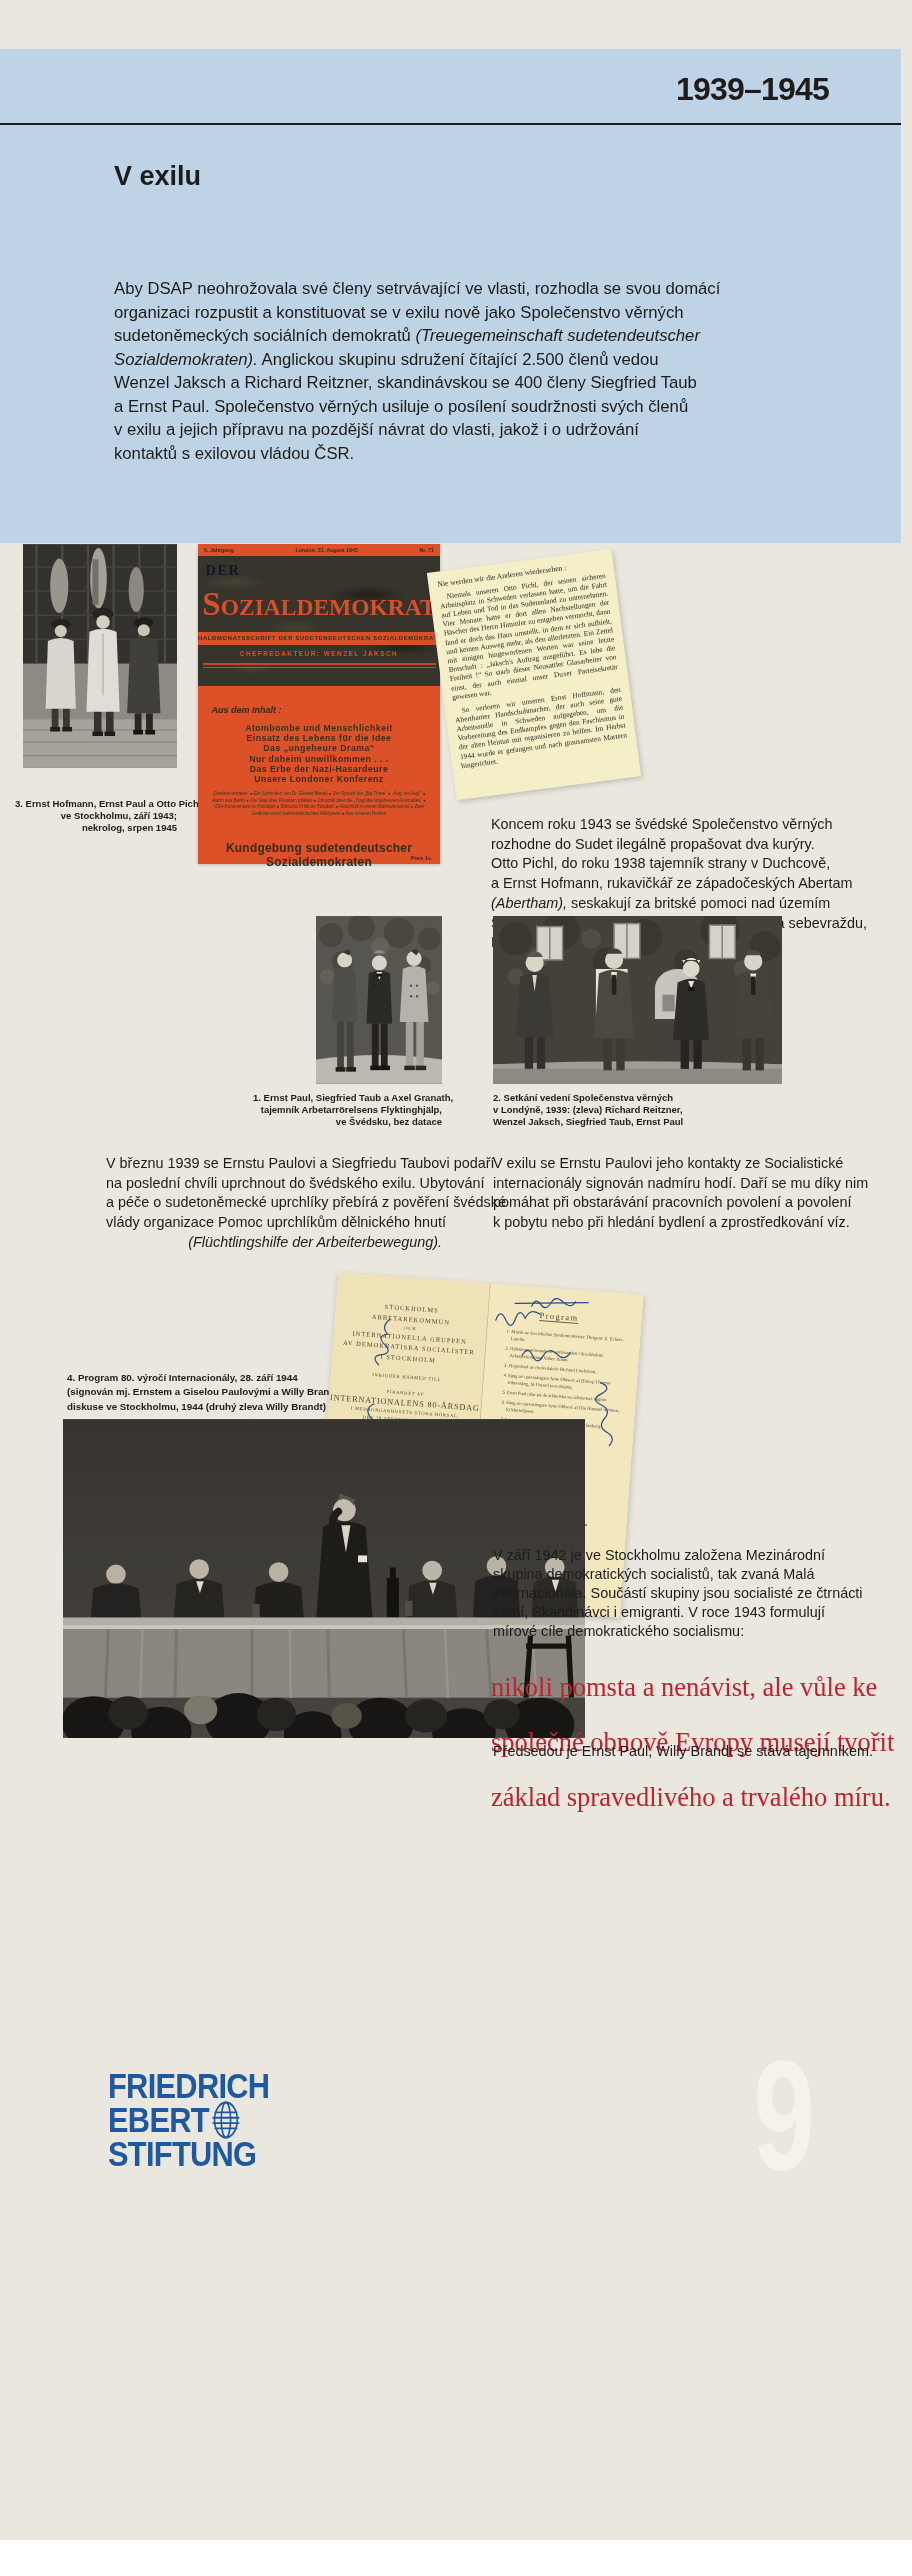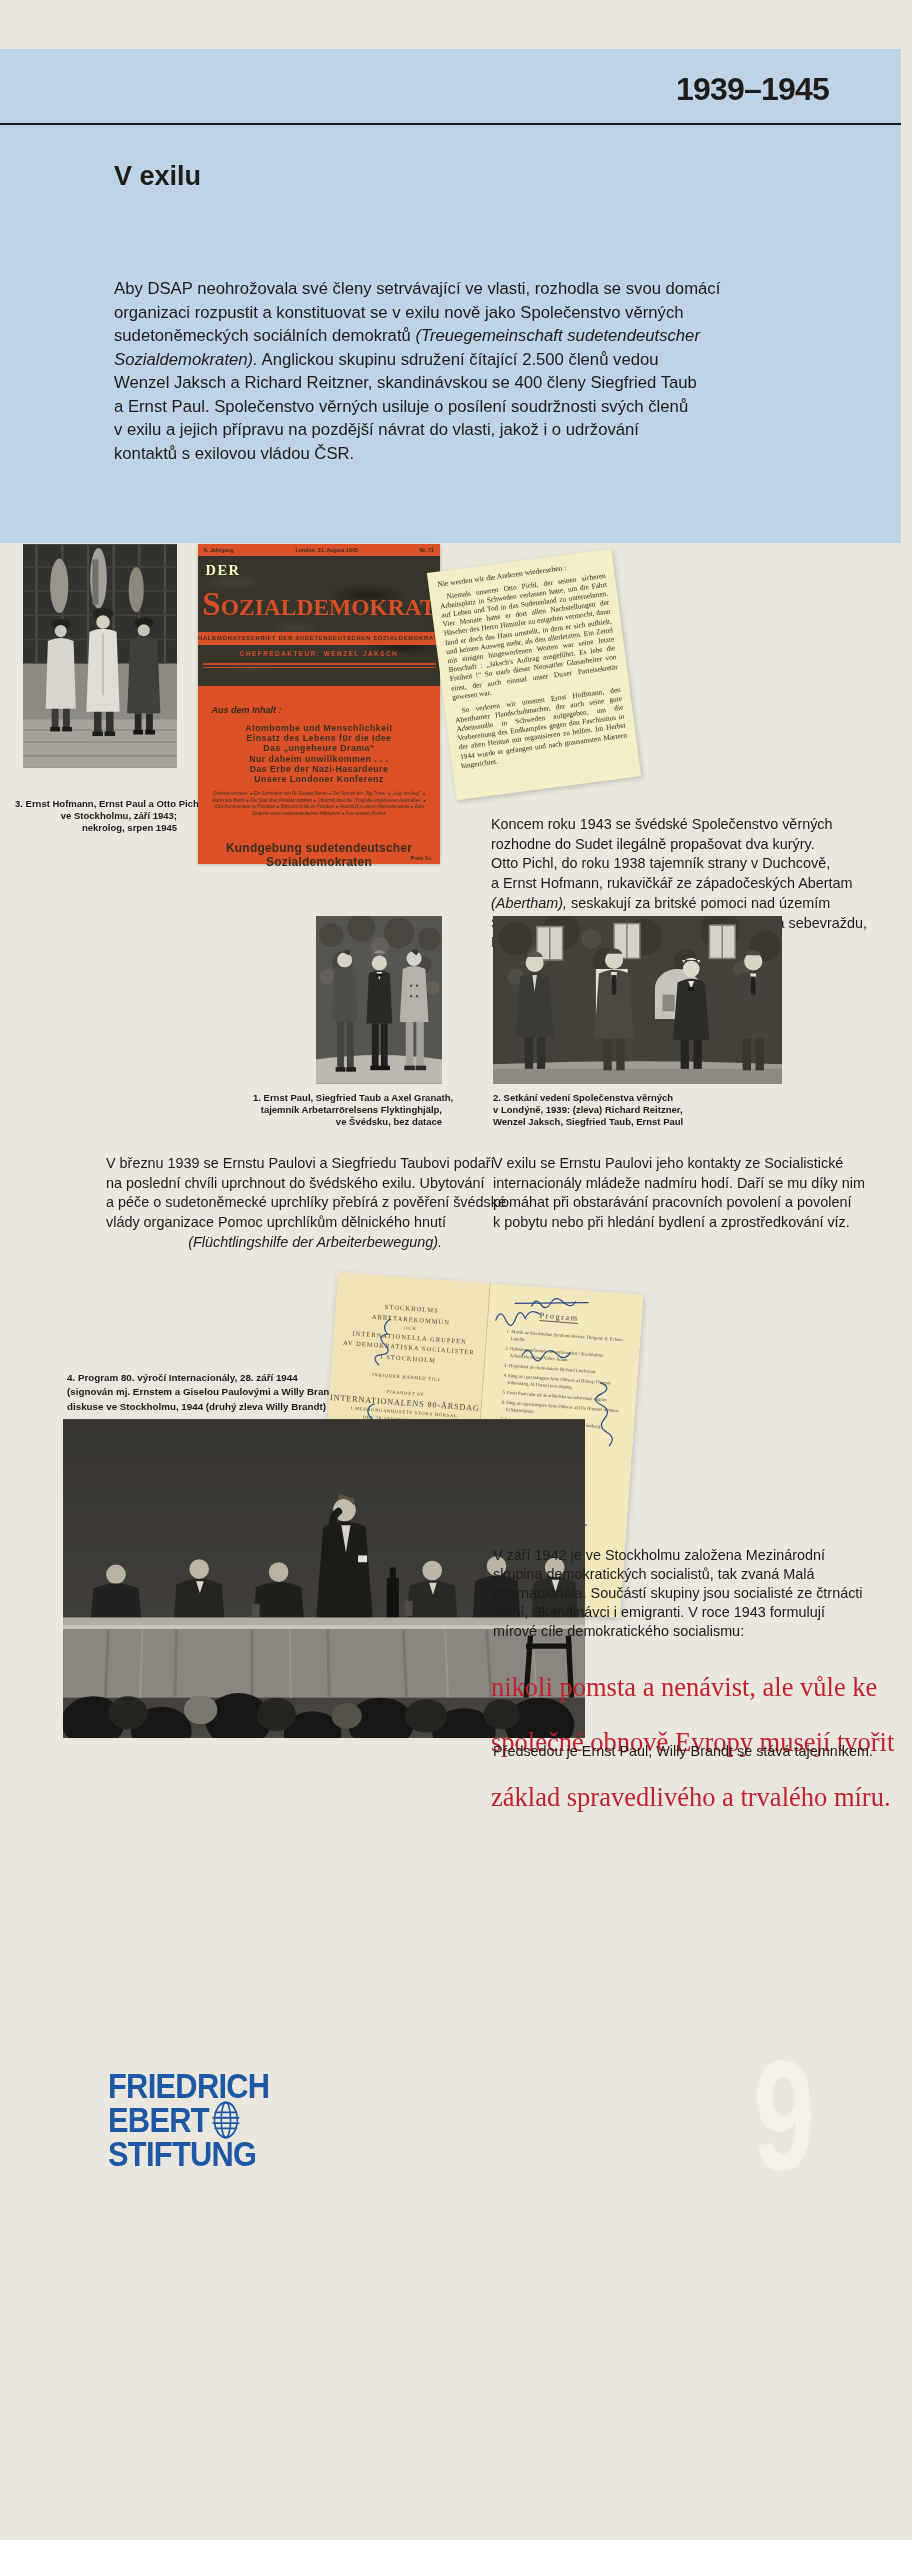--- a/index.html
+++ b/index.html
@@ -32,21 +32,21 @@
   .mag-strip{position:absolute;left:0;top:0;width:100%;height:12px;color:#3a2c1c;
        font-size:5.3px;font-weight:bold;display:flex;justify-content:space-between;
        align-items:center;padding:0 6px;box-sizing:border-box;}
   .mag-dark{position:absolute;left:0;top:12px;width:100%;height:130px;background-color:#37342b;
        background-image:
         radial-gradient(ellipse 53px 13.6px at 15% 20%, rgba(95,90,72,.38), transparent 60%),
         radial-gradient(ellipse 68px 16.7px at 70% 30%, rgba(16,14,10,.55), transparent 60%),
         radial-gradient(ellipse 45px 12px at 40% 55%, rgba(100,94,74,.3), transparent 60%),
         radial-gradient(ellipse 64px 15px at 85% 70%, rgba(14,13,9,.5), transparent 60%),
         radial-gradient(ellipse 42px 10.6px at 22% 86%, rgba(104,98,78,.3), transparent 60%);}
-  .mag-der{position:absolute;left:7.6px;top:18px;color:#fef9c3;font-family:"Liberation Serif",serif;
+  .mag-der{position:absolute;left:7.6px;top:18px;color:#0f172a;font-family:"Liberation Serif",serif;
        font-weight:bold;font-size:14.4px;letter-spacing:1.5px;}
   .mag-title{position:absolute;left:0;top:42px;width:100%;text-align:center;color:#d94f28;
        font-family:"Liberation Serif",serif;font-weight:bold;font-size:23.5px;letter-spacing:0;white-space:nowrap;}
   .mag-title .bigS{font-size:33px;}
   .mag-sub{position:absolute;left:0;top:88px;width:100%;height:13px;background:#d94f28;
        color:#332d1f;font-size:5.7px;font-weight:bold;letter-spacing:0.8px;text-align:center;line-height:13px;white-space:nowrap;}
   .mag-chef{position:absolute;left:0;top:106px;width:100%;color:#d94f28;font-size:6.4px;
        font-weight:bold;letter-spacing:1.5px;text-align:center;}
   .mag-rule1{position:absolute;left:4.5px;right:4.5px;top:119px;height:1.5px;background:#c34a24;}
   .mag-rule2{position:absolute;left:4.5px;right:4.5px;top:123px;height:0.8px;background:#c34a24;}
@@ -359,21 +359,21 @@
 
   <div class="abs body-txt" style="left:106px;top:1154px;width:336px;text-align:right;">
     <div>V březnu 1939 se Ernstu Paulovi a Siegfriedu Taubovi podaří</div>
     <div>na poslední chvíli uprchnout do švédského exilu. Ubytování</div>
     <div>a péče o sudetoněmecké uprchlíky přebírá z pověření švédské</div>
     <div>vlády organizace Pomoc uprchlíkům dělnického hnutí</div>
     <div class="it">(Flüchtlingshilfe der Arbeiterbewegung).</div>
   </div>
   <div class="abs body-txt" style="left:493px;top:1154px;">
     <div>V exilu se Ernstu Paulovi jeho kontakty ze Socialistické</div>
-    <div>internacionály mládeže nadmíru hodí. Daří se mu díky nim</div>
+    <div>internacionály signován nadmíru hodí. Daří se mu díky nim</div>
     <div>pomáhat při obstarávání pracovních povolení a povolení</div>
     <div>k pobytu nebo při hledání bydlení a zprostředkování víz.</div>
   </div>
 
   <div class="abs cap" style="left:67px;top:1371px;width:326px;font-size:9.8px;line-height:14.4px;">
     <div>4. Program 80. výročí Internacionály, 28. září 1944</div>
     <div>(signován mj. Ernstem a Giselou Paulovými a Willy Brandtem);</div>
     <div>diskuse ve Stockholmu, 1944 (druhý zleva Willy Brandt)</div>
   </div>
 

